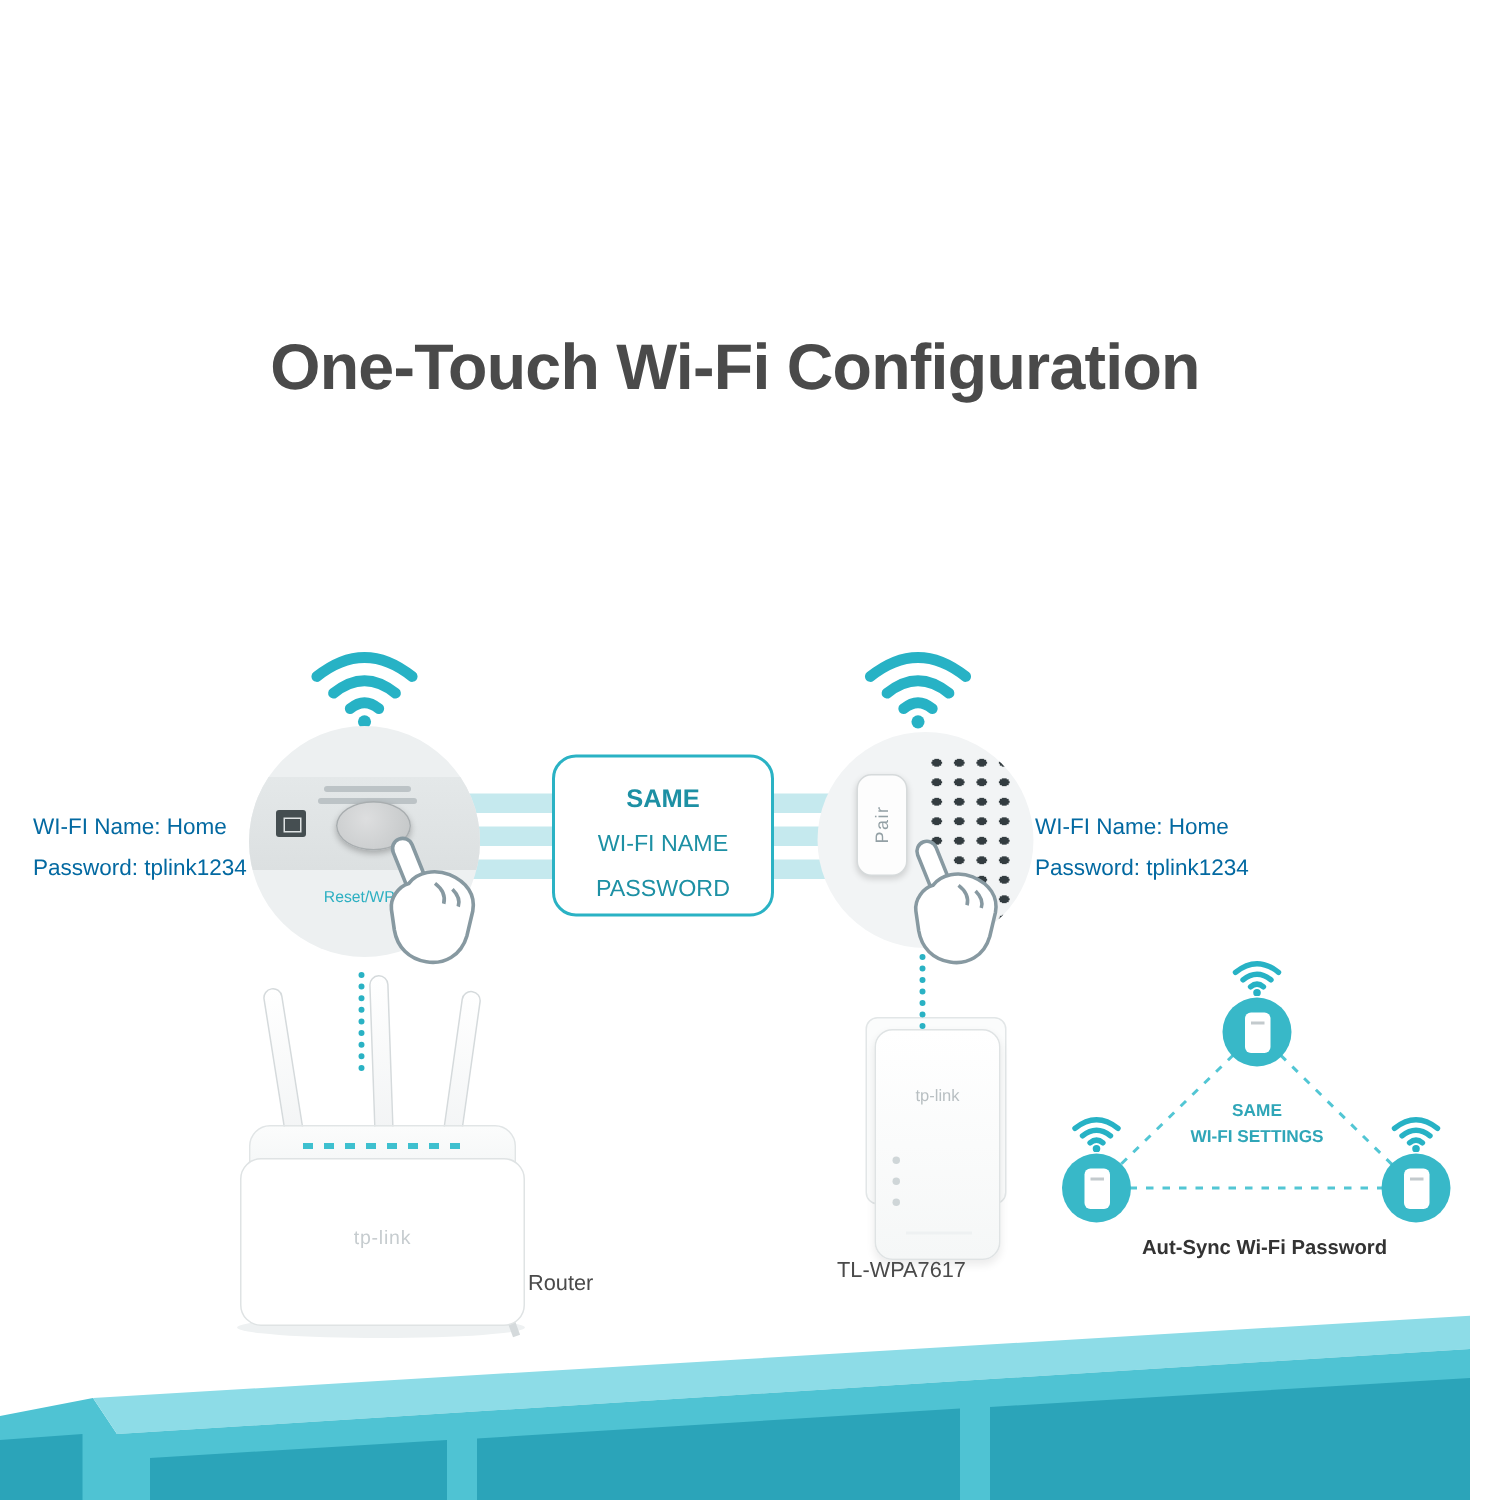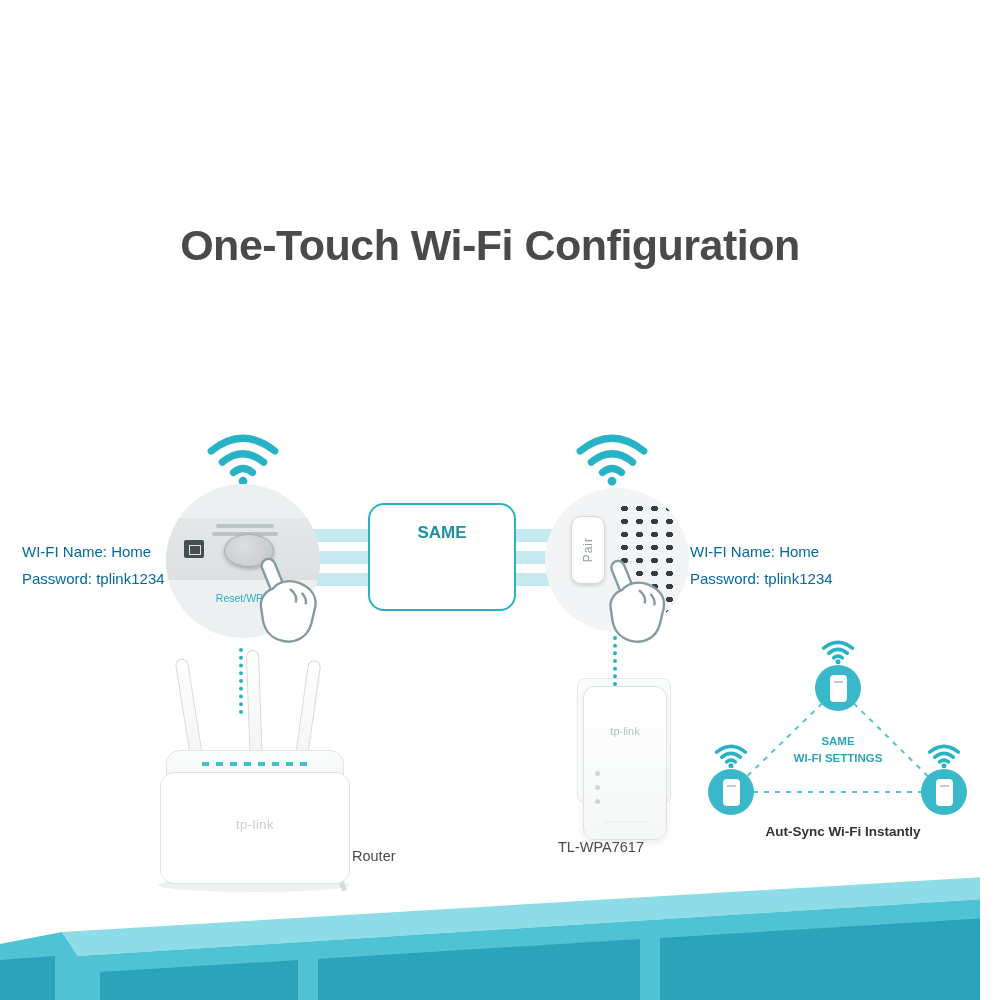--- a/index.html
+++ b/index.html
@@ -123,20 +123,22 @@
     </g>
       <circle cx="50" cy="72" r="5.5" fill="#27b2c5"></circle>
   </svg>
 
   <div class="stripe" style="top:529px;"></div>
   <div class="stripe" style="top:551px;"></div>
   <div class="stripe" style="top:573px;"></div>
 
   <div class="same-box">
     <div class="l1">SAME</div>
+    <div class="l2">WI-FI NAME</div>
+    <div class="l2">PASSWORD</div>
   </div>
 
   <div class="cred" style="left:22px; top:538px;">
     <div>WI-FI Name: Home</div>
     <div>Password: tplink1234</div>
   </div>
   <div class="cred" style="left:690px; top:538px;">
     <div>WI-FI Name: Home</div>
     <div>Password: tplink1234</div>
   </div>
@@ -241,21 +243,21 @@
     <div class="mini-node" style="left:18px; top:141px;">
       <div class="mini-adapter"></div>
     </div>
     <div class="mini-node" style="left:231px; top:141px;">
       <div class="mini-adapter"></div>
     </div>
     <div class="mini-text">
       <div>SAME</div>
       <div>WI-FI SETTINGS</div>
     </div>
-    <div class="mini-caption">Aut-Sync Wi-Fi Instantly</div>
+    <div class="mini-caption">Aut-Sync Wi-Fi Password</div>
   </div>
 
   <svg class="cabinet" viewBox="0 0 1000 140">
     <polygon points="0,84 62,72 78,96 78,140 0,140" fill="#4fc3d3"></polygon>
     <polygon points="62,72 1000,16 1000,38 78,96" fill="#8ddce7"></polygon>
     <polygon points="78,96 1000,38 1000,140 78,140" fill="#4fc3d3"></polygon>
     <polygon points="0,100 55,96 55,140 0,140" fill="#2ba4b9"></polygon>
     <polygon points="100,112 298,100 298,140 100,140" fill="#2ba4b9"></polygon>
     <polygon points="318,99 640,79 640,140 318,140" fill="#2ba4b9"></polygon>
     <polygon points="660,78 990,58 990,140 660,140" fill="#2ba4b9"></polygon>

